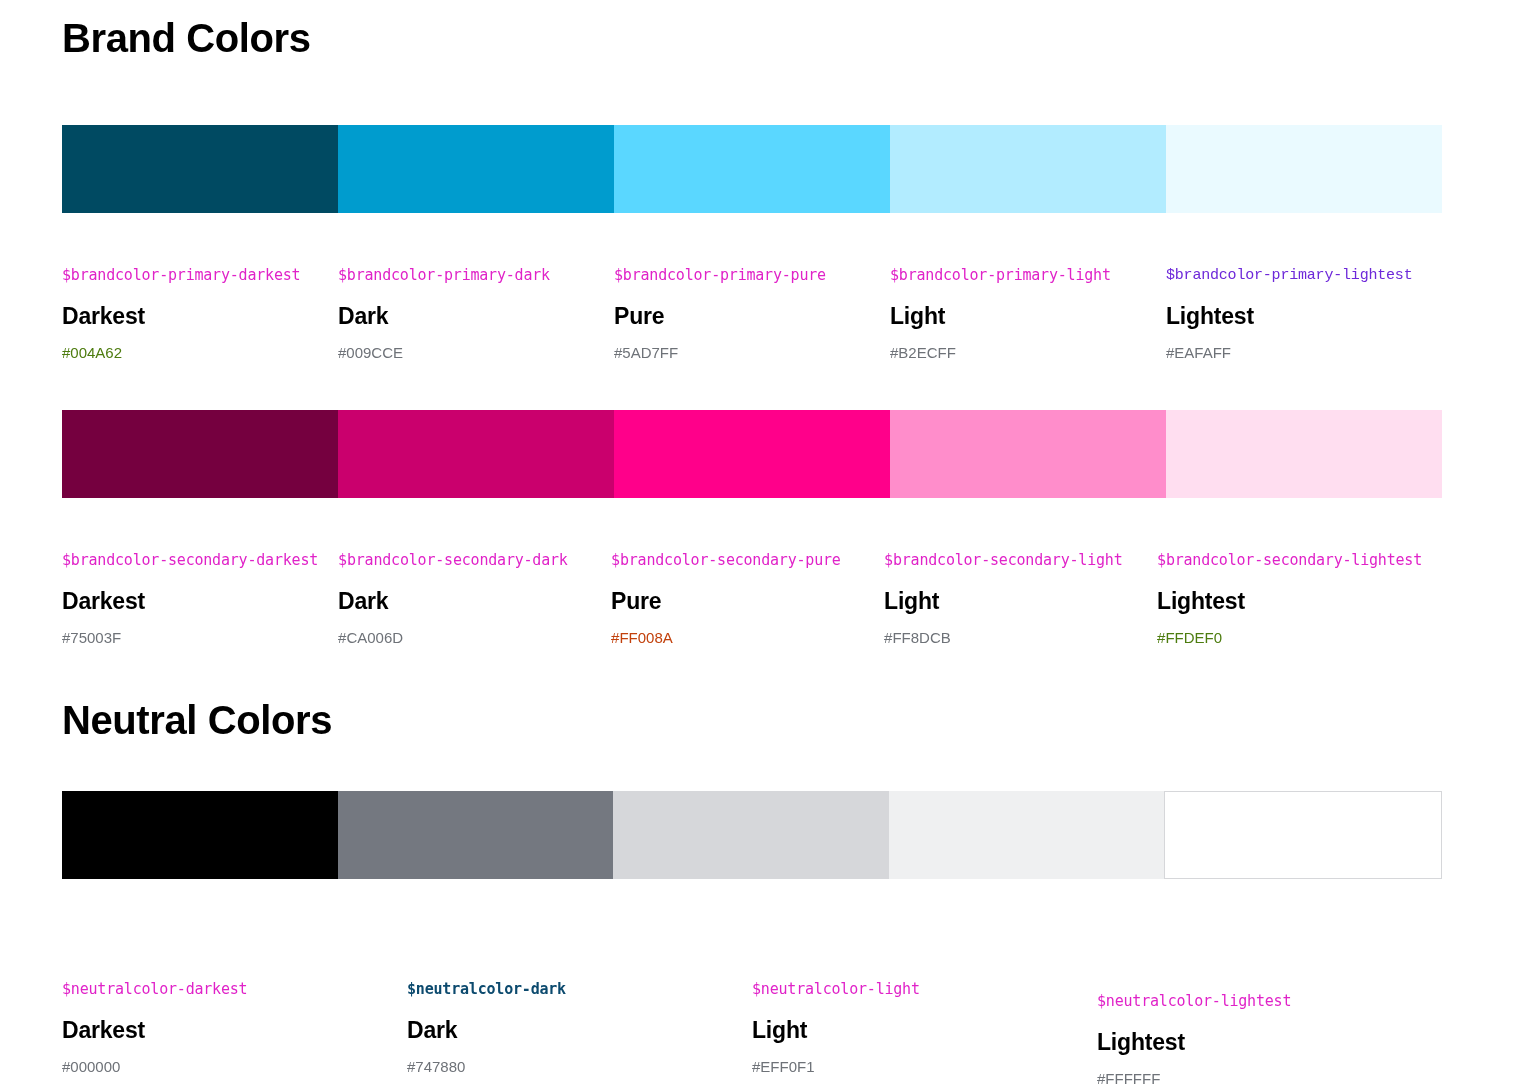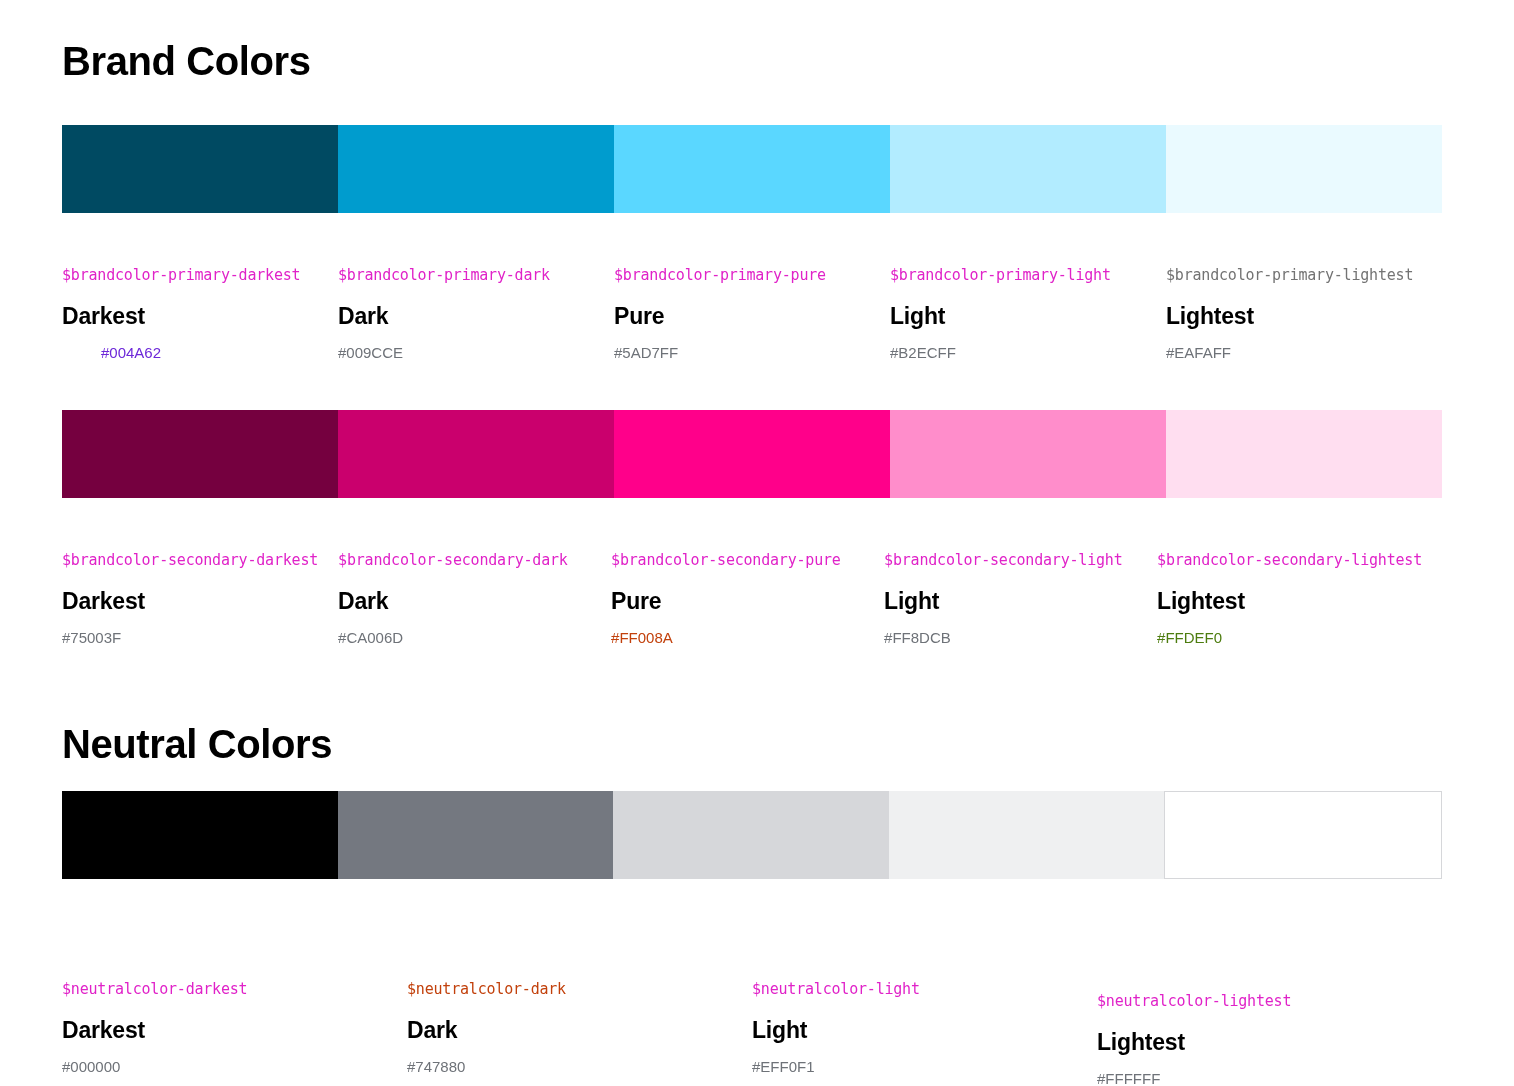--- a/index.html
+++ b/index.html
@@ -26,22 +26,22 @@
     font-family: "Liberation Sans", sans-serif;
     font-weight: bold;
     font-size: 40px;
     line-height: 1.1;
     color: #000000;
     letter-spacing: -0.4px;
     position: absolute;
     left: 62px;
   }
 
-  #brand-title   { top: 39px; }
-  #neutral-title { top: 722px; }
+  #brand-title   { top: 16px; }
+  #neutral-title { top: 698px; }
 
   
   .swatch-strip {
     position: absolute;
     left: 62px;
     width: 1380px;
     height: 88px;
     display: flex;
     flex-direction: row;
   }
@@ -116,39 +116,39 @@
     <div class="swatch" style="background-color: rgb(0, 156, 206);"></div>
     <div class="swatch" style="background-color: rgb(90, 215, 255);"></div>
     <div class="swatch" style="background-color: rgb(178, 236, 255);"></div>
     <div class="swatch" style="background-color: rgb(234, 250, 255);"></div>
   </div>
 
   <div class="label-row" id="labels-primary">
     <div class="label-cell">
       <div class="var-name" style="color: rgb(224, 34, 200);">$brandcolor-primary-darkest</div>
       <div class="color-name" style="color: rgb(0, 0, 0);">Darkest</div>
-      <div class="hex-value" style="color: #6d28d9; margin-left: 39px;">#004A62</div>
+      <div class="hex-value" style="color: #4d7c0f;">#004A62</div>
     </div>
     <div class="label-cell">
       <div class="var-name" style="color: rgb(224, 34, 200);">$brandcolor-primary-dark</div>
       <div class="color-name" style="color: rgb(0, 0, 0);">Dark</div>
       <div class="hex-value" style="color: rgb(110, 114, 120);">#009CCE</div>
     </div>
     <div class="label-cell">
       <div class="var-name" style="color: rgb(224, 34, 200);">$brandcolor-primary-pure</div>
       <div class="color-name" style="color: rgb(0, 0, 0);">Pure</div>
       <div class="hex-value" style="color: rgb(110, 114, 120);">#5AD7FF</div>
     </div>
     <div class="label-cell">
       <div class="var-name" style="color: rgb(224, 34, 200);">$brandcolor-primary-light</div>
       <div class="color-name" style="color: rgb(0, 0, 0);">Light</div>
       <div class="hex-value" style="color: rgb(110, 114, 120);">#B2ECFF</div>
     </div>
     <div class="label-cell">
-      <div class="var-name" style="color: #737373;">$brandcolor-primary-lightest</div>
+      <div class="var-name" style="color: #6d28d9; font-family: Liberation Mono, monospace;">$brandcolor-primary-lightest</div>
       <div class="color-name" style="color: rgb(0, 0, 0);">Lightest</div>
       <div class="hex-value" style="color: rgb(110, 114, 120);">#EAFAFF</div>
     </div>
   </div>
 
   <div class="swatch-strip" id="strip-secondary">
     <div class="swatch" style="background-color: rgb(117, 0, 63);"></div>
     <div class="swatch" style="background-color: rgb(202, 0, 109);"></div>
     <div class="swatch" style="background-color: rgb(255, 0, 138);"></div>
     <div class="swatch" style="background-color: rgb(255, 141, 203);"></div>
@@ -193,21 +193,21 @@
     <div class="swatch bordered" style="background-color: rgb(255, 255, 255); border-color: rgb(214, 215, 218);"></div>
   </div>
 
   <div class="label-row" id="labels-neutral">
     <div class="label-cell">
       <div class="var-name" style="color: rgb(224, 34, 200);">$neutralcolor-darkest</div>
       <div class="color-name" style="color: rgb(0, 0, 0);">Darkest</div>
       <div class="hex-value" style="color: rgb(110, 114, 120);">#000000</div>
     </div>
     <div class="label-cell">
-      <div class="var-name" style="color: #c2410c;">$neutralcolor-dark</div>
+      <div class="var-name" style="color: #0c4a6e; font-weight: bold;">$neutralcolor-dark</div>
       <div class="color-name" style="color: rgb(0, 0, 0);">Dark</div>
       <div class="hex-value" style="color: rgb(110, 114, 120);">#747880</div>
     </div>
     <div class="label-cell">
       <div class="var-name" style="color: rgb(224, 34, 200);">$neutralcolor-light</div>
       <div class="color-name" style="color: rgb(0, 0, 0);">Light</div>
       <div class="hex-value" style="color: rgb(110, 114, 120);">#EFF0F1</div>
     </div>
     <div class="label-cell">
       <div class="var-name" style="color: rgb(224, 34, 200); margin-top: 12px;">$neutralcolor-lightest</div>

